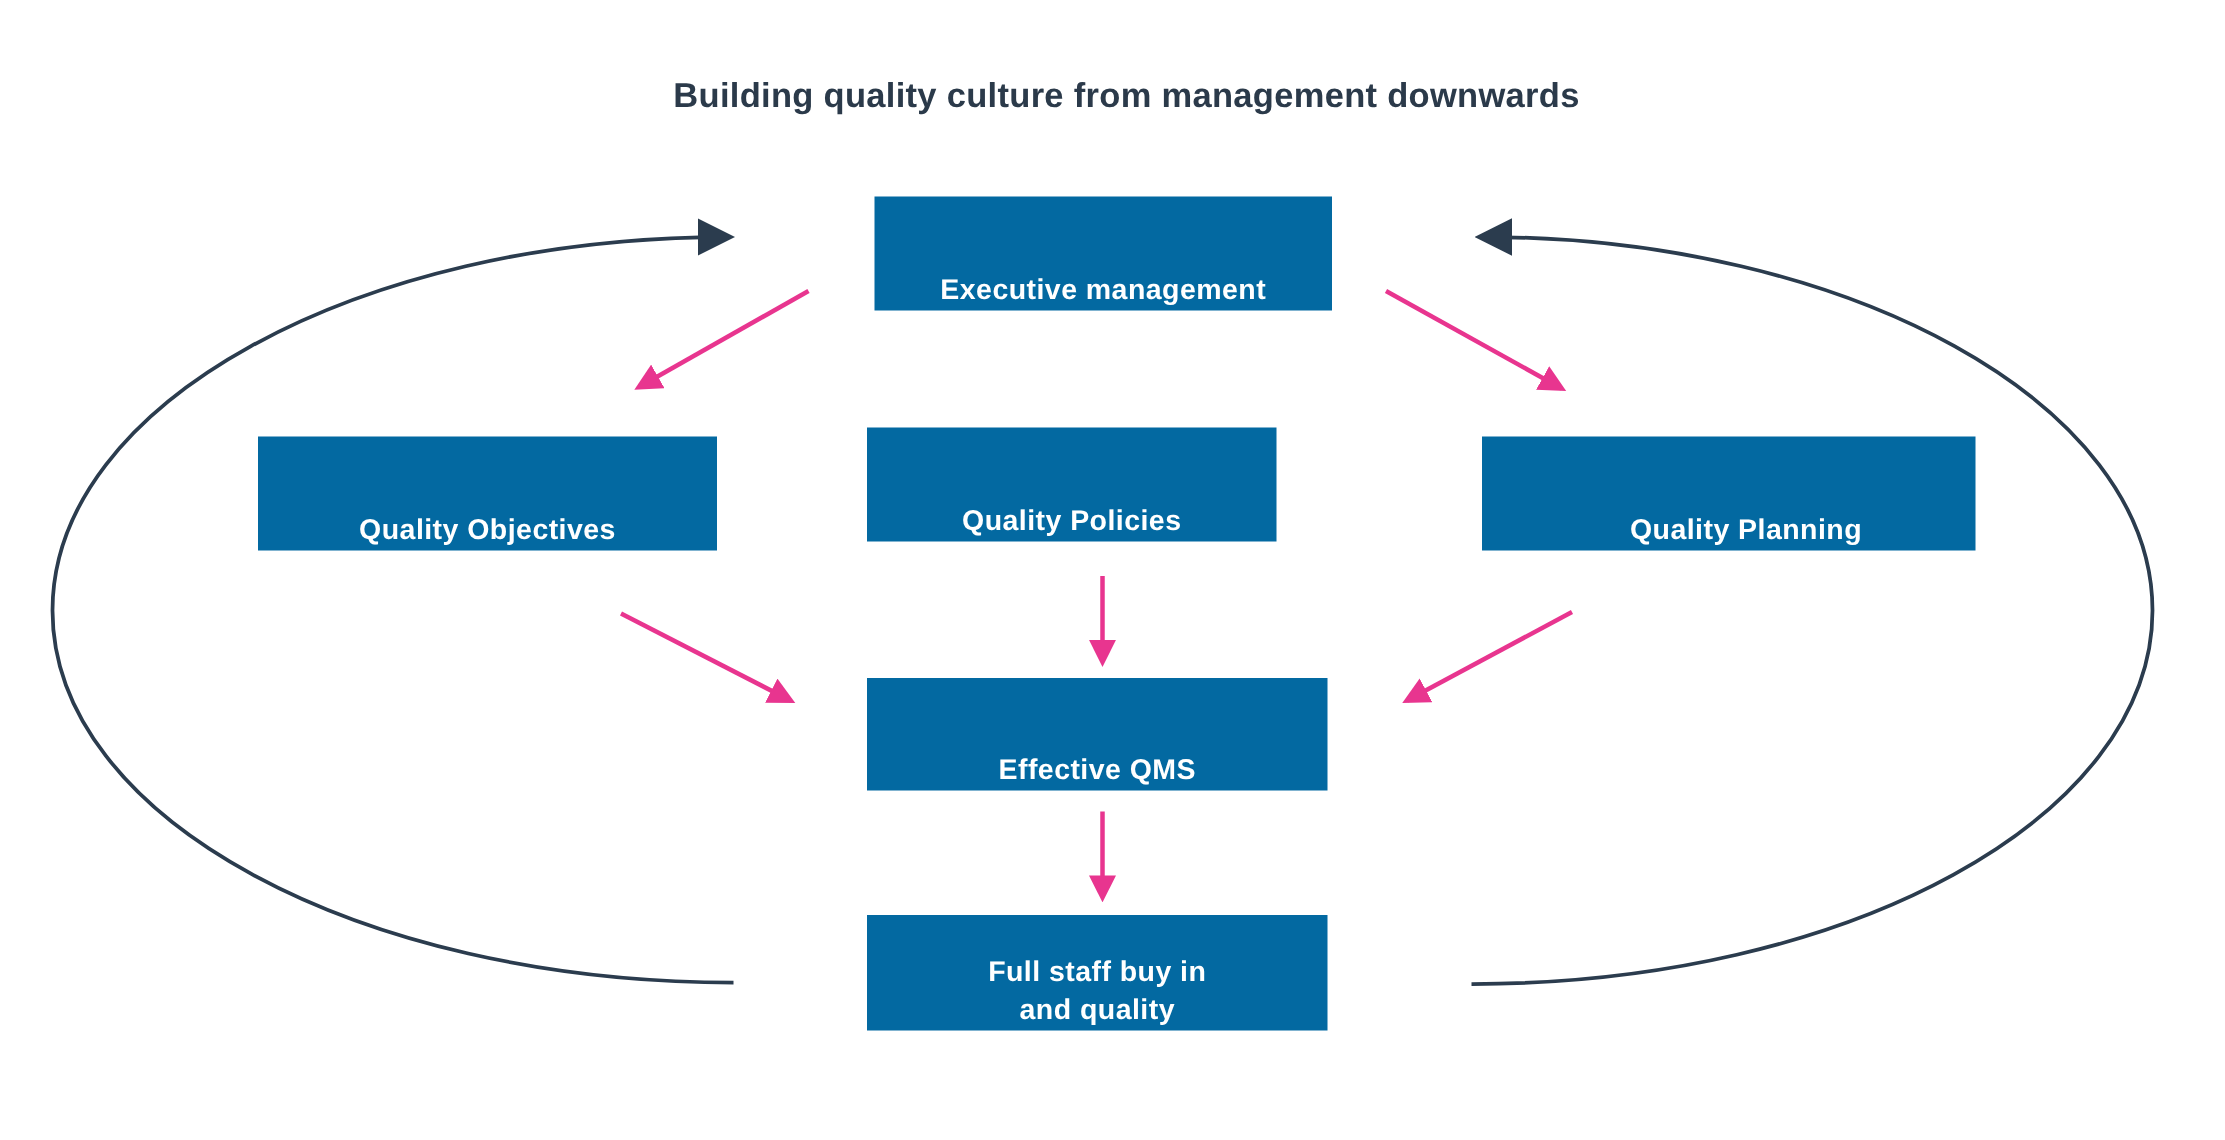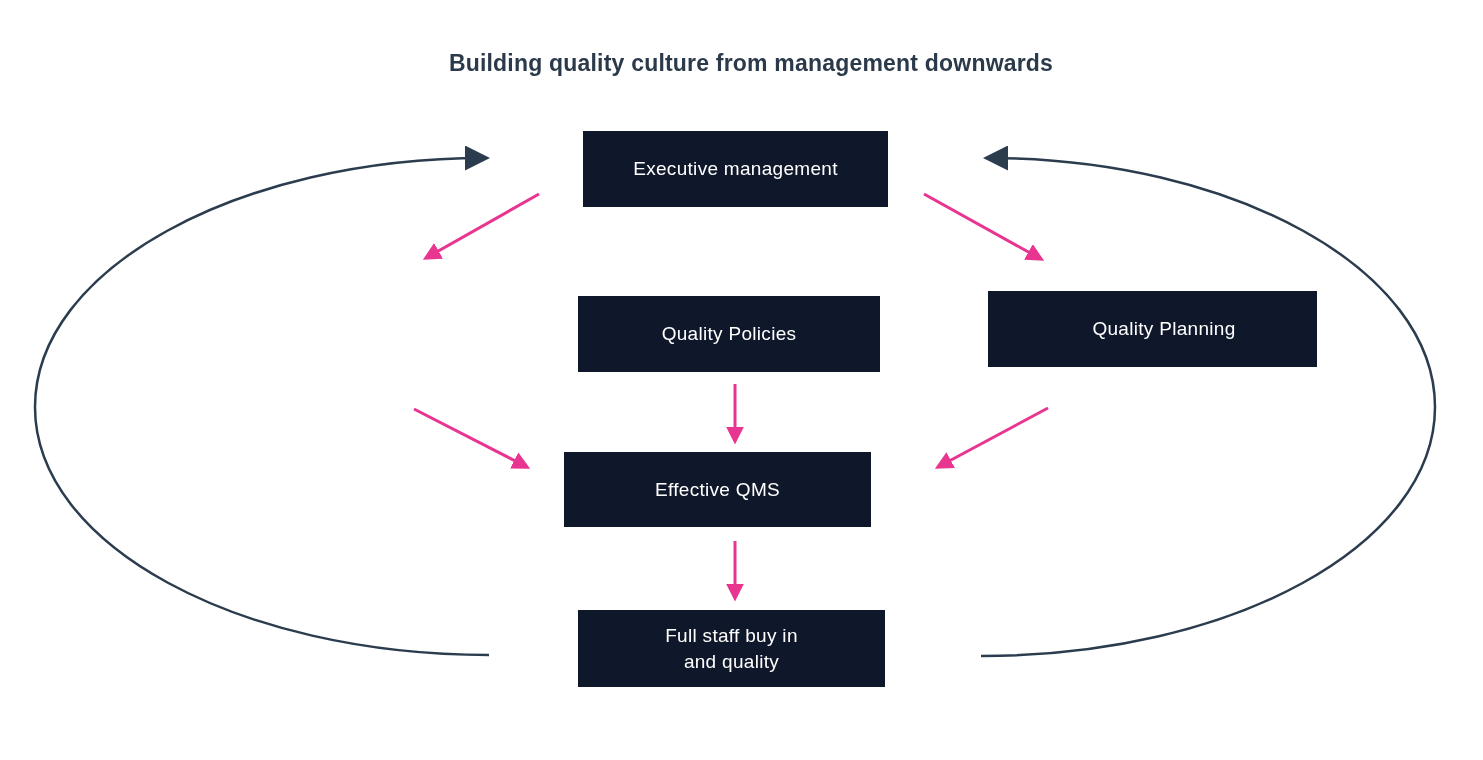--- a/index.html
+++ b/index.html
@@ -27,37 +27,37 @@
     letter-spacing: 0.2px;
     color: #2b3a4a;
   }
   .arrows {
     position: absolute;
     top: 0;
     left: 0;
   }
   .node {
     position: absolute;
-    background: #0f172a;
+    background: #0369a1;
     color: #ffffff;
     display: flex;
     flex-direction: column;
     align-items: center;
-    justify-content: center;
+    justify-content: flex-end;
     text-align: center;
     font-size: 19px;
-    font-weight: normal;
+    font-weight: bold;
     letter-spacing: 0.3px;
     line-height: 1.35;
   }
   .node-exec       { left: 583px; top: 131px; width: 305px; height: 76px; }
   .node-objectives { left: 172px; top: 291px; width: 306px; height: 76px; }
-  .node-policies   { left: 578px; top: 296px; width: 302px; height: 76px; }
+  .node-policies   { left: 578px; top: 285px; width: 273px; height: 76px; }
   .node-planning   { left: 988px; top: 291px; width: 306px; height: 76px; padding-left: 23px; }
-  .node-qms        { left: 564px; top: 452px; width: 307px; height: 75px; }
+  .node-qms        { left: 578px; top: 452px; width: 307px; height: 75px; }
   .node-staff      { left: 578px; top: 610px; width: 307px; height: 77px; }
 </style>
 </head>
 <body>
 
 <div class="canvas">
 
   <h1 class="title">Building quality culture from management downwards</h1>
 
   <svg class="arrows" width="1483" height="760" viewBox="0 0 1483 760" xmlns="http://www.w3.org/2000/svg">
@@ -78,20 +78,23 @@
     <line x1="735" y1="384" x2="735" y2="441" stroke="#E8358F" stroke-width="3" marker-end="url(#pink-head)"></line>
     <line x1="414" y1="409" x2="527" y2="467" stroke="#E8358F" stroke-width="3" marker-end="url(#pink-head)"></line>
     <line x1="1048" y1="408" x2="938" y2="467" stroke="#E8358F" stroke-width="3" marker-end="url(#pink-head)"></line>
     <line x1="735" y1="541" x2="735" y2="598" stroke="#E8358F" stroke-width="3" marker-end="url(#pink-head)"></line>
   </svg>
 
   <div class="node node-exec">
     <span>Executive management</span>
   </div>
 
+  <div class="node node-objectives">
+    <span>Quality Objectives</span>
+  </div>
 
   <div class="node node-policies">
     <span>Quality Policies</span>
   </div>
 
   <div class="node node-planning">
     <span>Quality Planning</span>
   </div>
 
   <div class="node node-qms">

